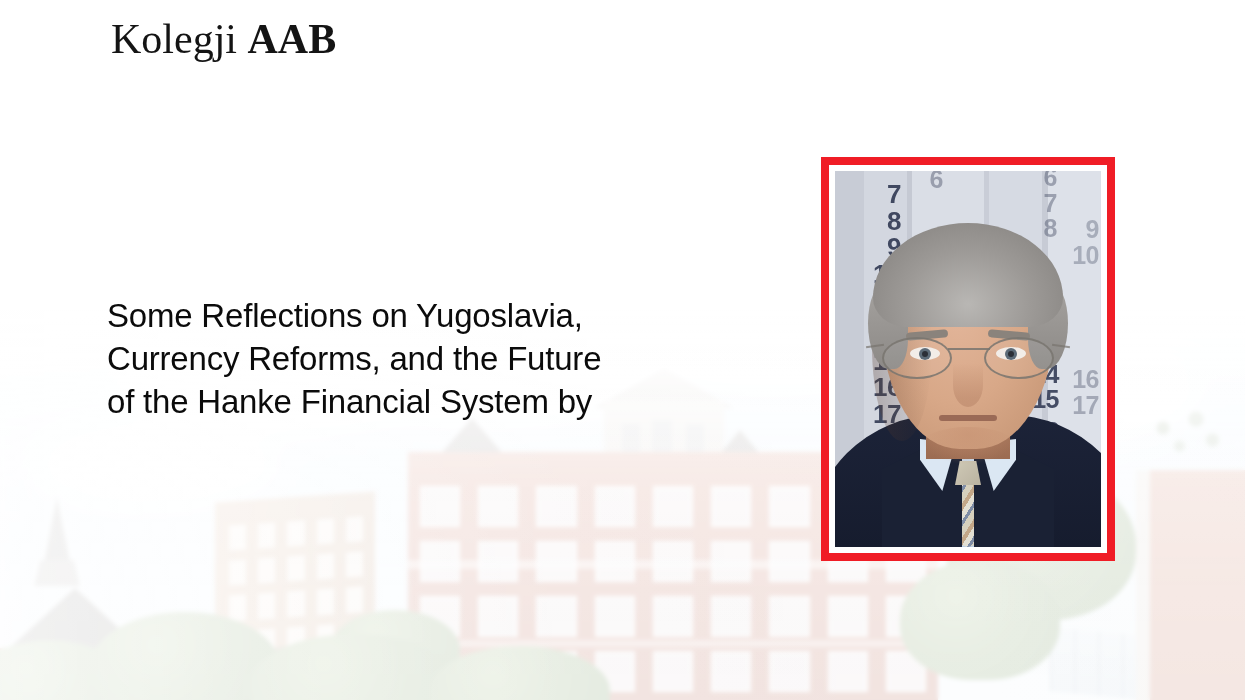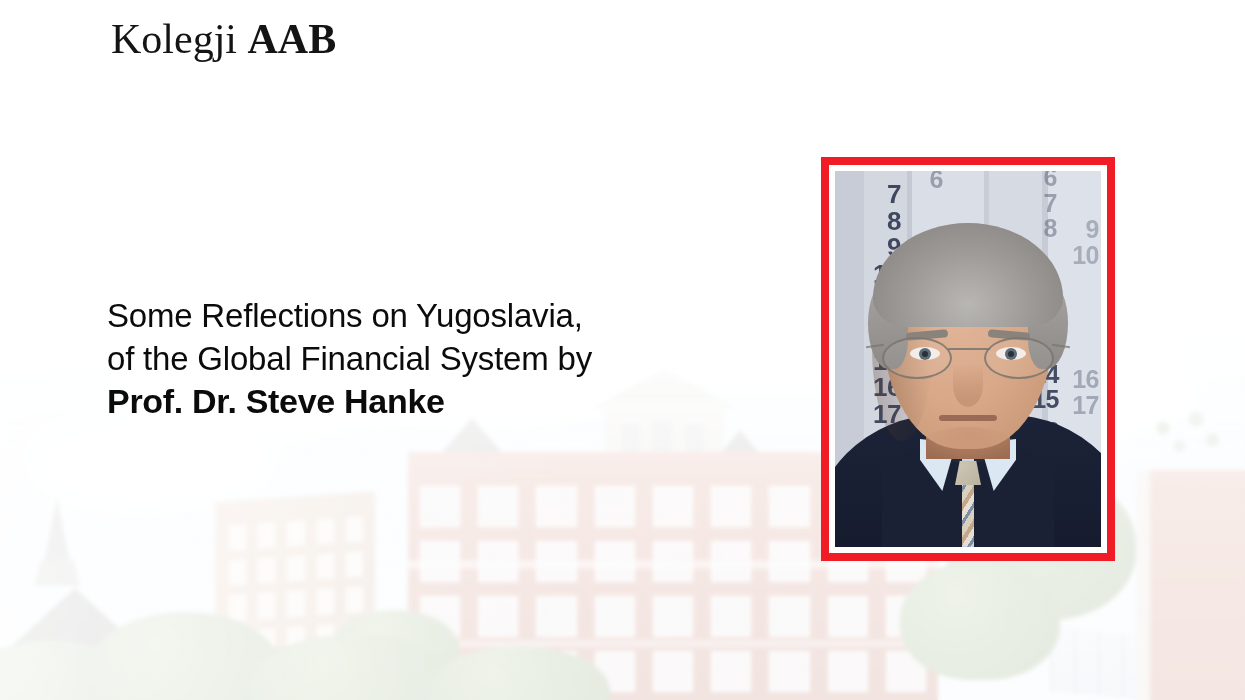--- a/index.html
+++ b/index.html
@@ -696,22 +696,22 @@
   </div>
 
   <div class="logo">
     <div class="logo-words">
       <div class="logo-name"><span class="thin">Kolegji</span> <b>AAB</b></div>
     </div>
   </div>
 
   <div class="headline">
     <p>Some Reflections on Yugoslavia,</p>
-    <p>of the Global Financial System by</p>
-    <p class="strong">Prof. Dr. Steve Hanke</p>
+    <p>Currency Reforms, and the Future</p>
+    <p>of the Hanke Financial System by</p>
   </div>
 
   <div class="portrait-frame">
     <div class="portrait-inner">
       <div class="portrait-photo">
 
         <div class="board"></div>
 
         <div class="numcol nc-d" style="white-space:pre;">6</div>
         <div class="numcol nc-e" style="white-space:pre;">6

